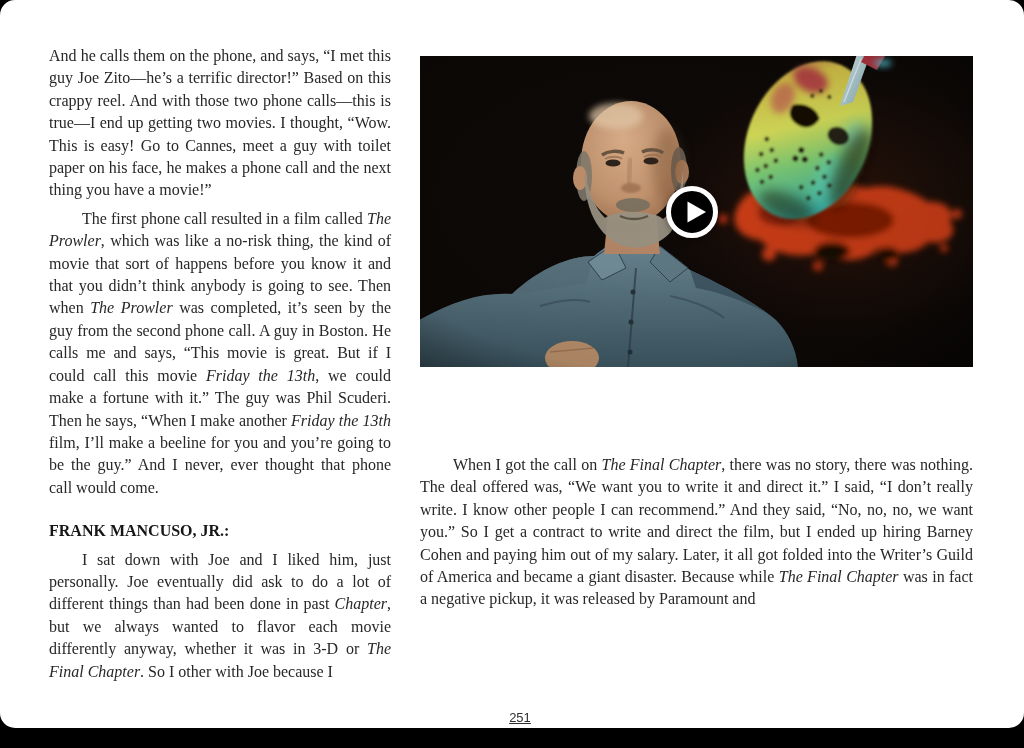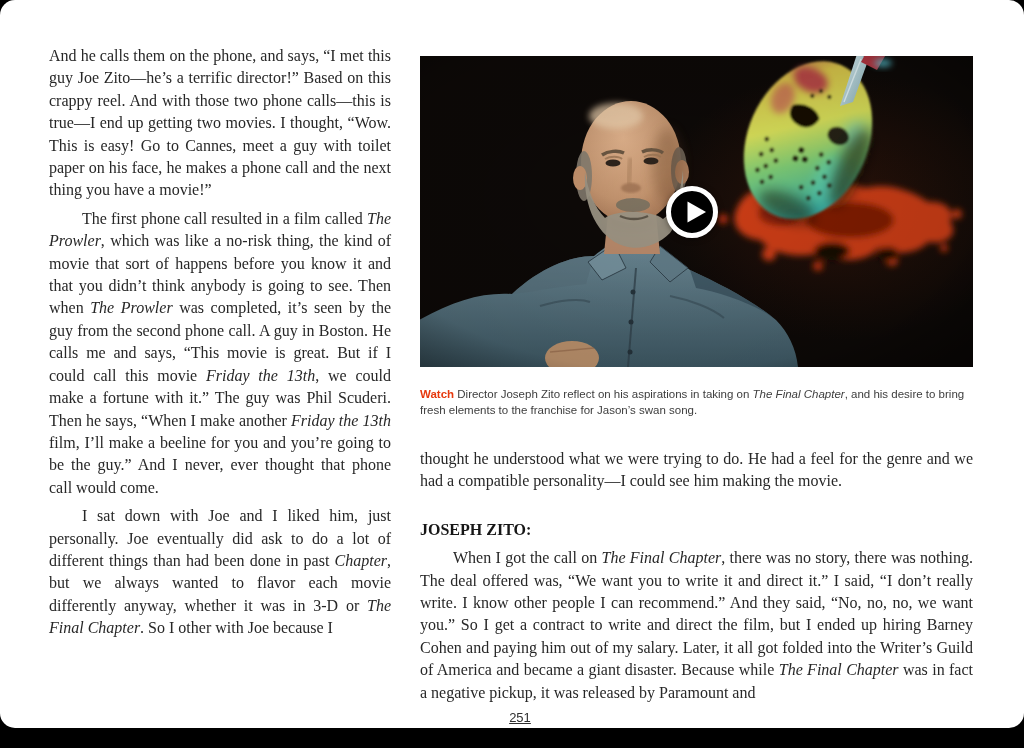--- a/index.html
+++ b/index.html
@@ -21,20 +21,21 @@
   .page-number{position:absolute;left:8px;top:710px;width:1024px;text-align:center;font-family:"Liberation Sans","DejaVu Sans",sans-serif;font-size:13px;color:#2e2e2e;text-decoration:underline;}
 </style>
 </head>
 <body>
 
 <div class="book-page">
 
   <div class="col-left serif-text">
       <p class="para"><span>And he calls them on the phone, and says, “I met this guy Joe Zito—he’s a terrific director!” Based on this crappy reel. And with those two phone calls—this is true—I end up getting two movies. I thought, “Wow. This is easy! Go to Cannes, meet a guy with toilet paper on his face, he makes a phone call and the next thing you have a movie!”</span></p>
       <p class="para indent"><span>The first phone call resulted in a film called </span><span class="it">The Prowler</span><span>, which was like a no-risk thing, the kind of movie that sort of happens before you know it and that you didn’t think anybody is going to see. Then when </span><span class="it">The Prowler</span><span> was completed, it’s seen by the guy from the second phone call. A guy in Boston. He calls me and says, “This movie is great. But if I could call this movie </span><span class="it">Friday the 13th</span><span>, we could make a fortune with it.” The guy was Phil Scuderi. Then he says, “When I make another </span><span class="it">Friday the 13th</span><span> film, I’ll make a beeline for you and you’re going to be the guy.” And I never, ever thought that phone call would come.</span></p>
+      <p class="speaker"><span>FRANK MANCUSO, JR.:</span></p>
       <p class="para indent"><span>I sat down with Joe and I liked him, just personally. Joe eventually did ask to do a lot of different things than had been done in past </span><span class="it">Chapter</span><span>, but we always wanted to flavor each movie differently anyway, whether it was in 3-D or </span><span class="it">The Final Chapter</span><span>. So I other with Joe because I</span></p>
     </div>
 
   <div class="video">
     <svg class="art" viewBox="0 0 553 311" width="553" height="311" preserveAspectRatio="none">
       <defs>
         <radialGradient id="glow" cx="50%" cy="50%" r="50%">
           <stop offset="0" stop-color="#4a1c0c"></stop>
             <stop offset="1" stop-color="#4a1c0c" stop-opacity="0"></stop>
         </radialGradient>
@@ -173,22 +174,19 @@
     </svg>
 
     <div class="playbtn">
       <svg width="52" height="52" viewBox="0 0 52 52">
         <circle cx="26" cy="26" r="23.5" fill="#000" stroke="#fff" stroke-width="5"></circle>
         <polygon points="21.5,15.5 21.5,36.5 40,26" fill="#fff"></polygon>
       </svg>
     </div>
   </div>
 
-  <p class="caption"><span class="watch" style="color: rgb(230, 57, 14);">Watch</span><span><span> Director Joseph Zito reflect on his aspirations in taking on </span><span class="it">The Final Chapter</span><span>, and his desire to bring fresh elements to the franchise for Jason’s swan song.</span></span></p>
 
   <div class="col-right-text serif-text">
-      <p class="para"><span>thought he understood what we were trying to do. He had a feel for the genre and we had a compatible personality—I could see him making the movie.</span></p>
-      <p class="speaker"><span>JOSEPH ZITO:</span></p>
       <p class="para indent"><span>When I got the call on </span><span class="it">The Final Chapter</span><span>, there was no story, there was nothing. The deal offered was, “We want you to write it and direct it.” I said, “I don’t really write. I know other people I can recommend.” And they said, “No, no, no, we want you.” So I get a contract to write and direct the film, but I ended up hiring Barney Cohen and paying him out of my salary. Later, it all got folded into the Writer’s Guild of America and became a giant disaster. Because while </span><span class="it">The Final Chapter</span><span> was in fact a negative pickup, it was released by Paramount and</span></p>
     </div>
 
   <div class="page-number">251</div>
 </div>
 
 </body></html>

